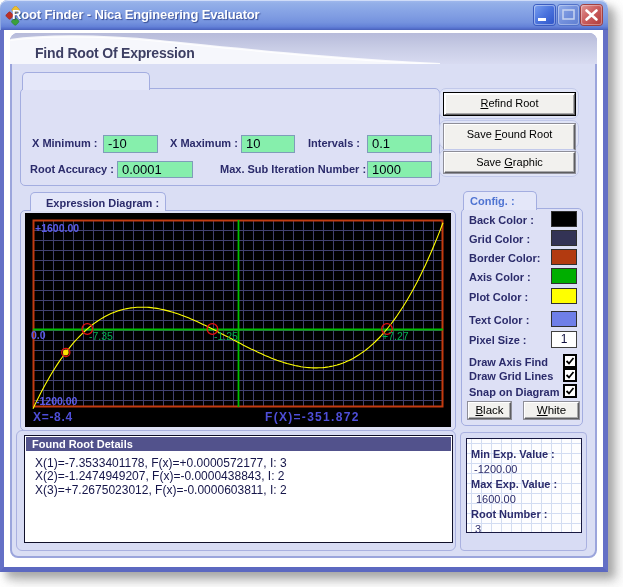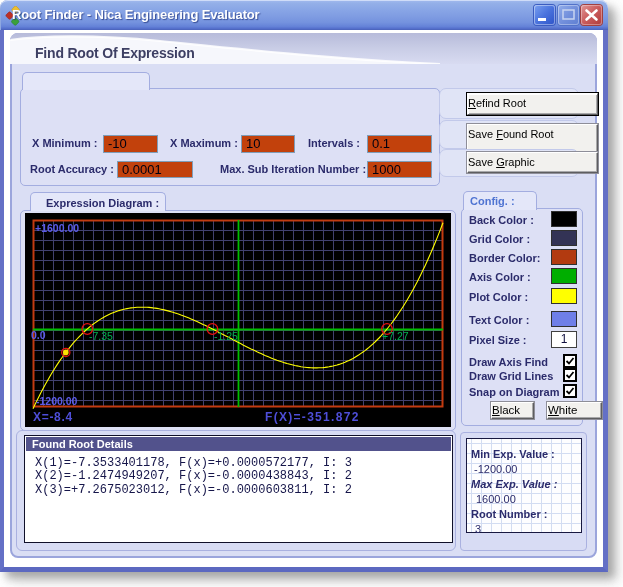--- a/index.html
+++ b/index.html
@@ -21,26 +21,26 @@
   
   #panel{position:absolute;left:10px;top:33px;width:587px;height:525px;background:#dadef4;
     border:2px solid #9ba5dc;border-radius:8px;}
   #hdr{position:absolute;left:10px;top:33px;width:587px;height:31px;border-radius:8px 8px 0 0;overflow:hidden;}
   #hdrtext{position:absolute;left:35px;top:45px;font-size:14px;font-weight:bold;color:#3d3f63;letter-spacing:-0.2px;}
   
   .grouptab{position:absolute;background:#e4e7f9;border:1px solid #a3ade0;border-bottom:none;border-radius:5px 5px 0 0;z-index:3;}
   .lbl{z-index:4;}
   .groupbox{position:absolute;border:1px solid #a3ade0;border-radius:5px;background:#dde0f5;}
   .lbl{position:absolute;font-size:11px;font-weight:bold;color:#2b2b6b;white-space:nowrap;}
-  .field{position:absolute;background:#c2410c;border:1px solid #7F9DB9;font-size:13px;color:#000010;padding-left:4px;}
+  .field{position:absolute;background:#86efac;border:1px solid #7F9DB9;font-size:13px;color:#000010;padding-left:4px;}
   .btn{position:absolute;background:#f2f1ee;
      border-top:1px solid #ffffff;border-left:1px solid #ffffff;
      border-right:1px solid #5e5e60;border-bottom:1px solid #5e5e60;
      box-shadow:inset -1px -1px 0 #a8a8aa, 0 0 0 1px #8e8e98;
-     font-size:11px;color:#000000;margin-left:23px;}
+     font-size:11px;color:#000000;text-align:center;}
   .btnwrap{position:absolute;border:1px solid #c2c9ea;border-radius:7px;background:#e0e4f6;}
   u{text-decoration:underline;}
 </style>
 </head>
 <body>
 <div id="win">
   <div id="titlebar">
     <svg id="icon" width="20" height="20" style="position:absolute;left:5px;top:6px" viewBox="0 0 20 20">
       <rect x="7.6" y="0.8" width="6" height="6" rx="1.4" transform="rotate(45 10.6 3.8)" fill="#eec030" stroke="#c89010" stroke-width="0.5"></rect>
       <rect x="1.6" y="6.6" width="6" height="6" rx="1.4" transform="rotate(45 4.6 9.6)" fill="#bc2f26" stroke="#8f1f1a" stroke-width="0.5"></rect>
@@ -153,28 +153,28 @@
           <rect x="1" y="1" width="12" height="12" fill="#ffffff" stroke="#000000" stroke-width="2"></rect>
           <path d="M3.5 7 L6 9.5 L10.5 4" stroke="#000000" stroke-width="1.8" fill="none"></path>
         </svg></div>
 <div class="btn" style="left:468px;top:402px;width:43px;height:17px;line-height:15px;font-size:11.5px;"><u>B</u>lack</div>
 <div class="btn" style="left:524px;top:402px;width:55px;height:17px;line-height:15px;font-size:11.5px;"><u>W</u>hite</div>
     </div>
 
   <div style="position:absolute;left:16px;top:430px;width:440px;height:121px;border:1px solid #aab1e0;border-radius:6px;background:#d8dcf4;"></div>
   <div style="position:absolute;left:24px;top:435px;width:429px;height:108px;background:#ffffff;border:1px solid #10102a;">
     <div style="position:absolute;left:1px;top:1px;right:1px;height:14px;background:#52528c;color:#ffffff;font-size:11px;font-weight:bold;padding-left:6px;line-height:14px;">Found Root  Details</div>
-    <div style="position:absolute;left:10px;top:21px;font-family:Liberation Mono, monospace;font-size:12px;color:#16164a;line-height:13.3px;white-space:pre;">X(1)=-7.3533401178, F(x)=+0.0000572177, I: 3
+    <div style="position:absolute;left:10px;top:21px;font-family:Liberation Sans, sans-serif;font-size:12px;color:#16164a;line-height:13.3px;white-space:pre;">X(1)=-7.3533401178, F(x)=+0.0000572177, I: 3
 X(2)=-1.2474949207, F(x)=-0.0000438843, I: 2
 X(3)=+7.2675023012, F(x)=-0.0000603811, I: 2</div>
   </div>
 
   <div style="position:absolute;left:460px;top:432px;width:127px;height:119px;border:1px solid #aab1e0;border-radius:4px;background:#d8dcf4;"></div>
   <div id="gridpanel" style="position:absolute;left:466px;top:438px;width:116px;height:95px;background:#fdfdff;border:1px solid #181840;
      background-image:linear-gradient(#d2dcf2 1px, transparent 1px),linear-gradient(90deg,#d2dcf2 1px, transparent 1px);background-size:10px 10px;background-position:4px 4px;">
     <div class="lbl" style="left:4px;top:9px;">Min Exp. Value :</div>
     <div class="lbl" style="left:7px;top:24px;font-weight:normal;">-1200.00</div>
-    <div class="lbl" style="left:4px;top:39px;font-style:italic;">Max Exp. Value :</div>
+    <div class="lbl" style="left:4px;top:39px;">Max Exp. Value :</div>
     <div class="lbl" style="left:9px;top:54px;font-weight:normal;">1600.00</div>
     <div class="lbl" style="left:4px;top:69px;">Root Number :</div>
     <div class="lbl" style="left:8px;top:84px;font-weight:normal;">3</div>
   </div>
 </div>
 
 </body></html>

